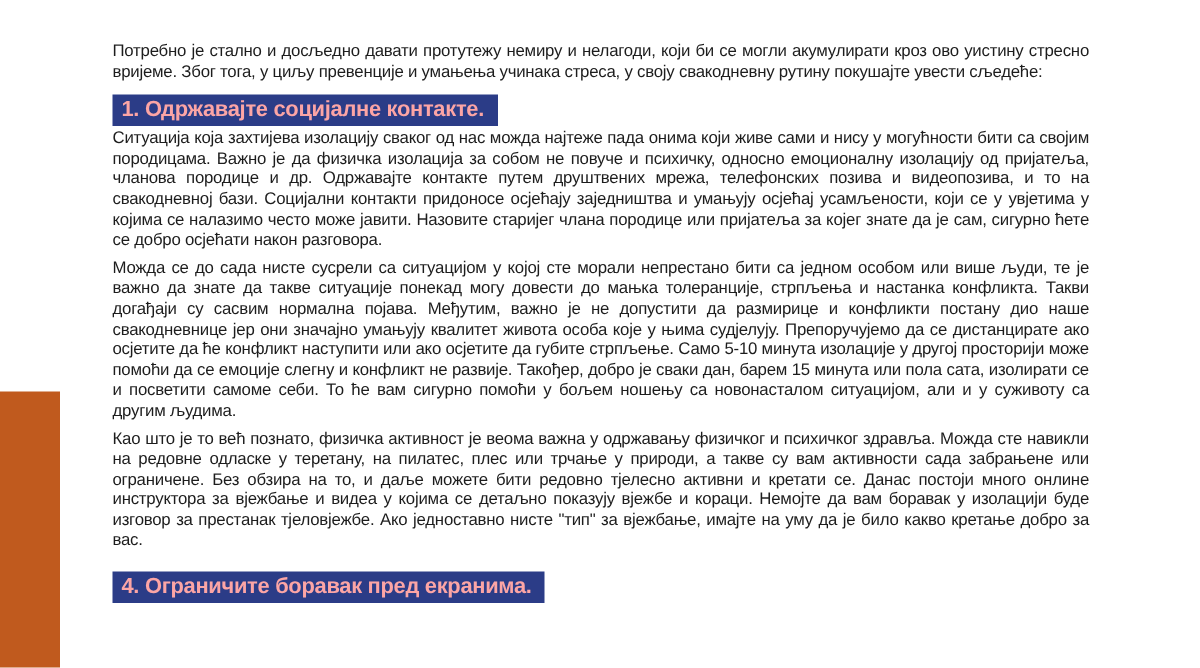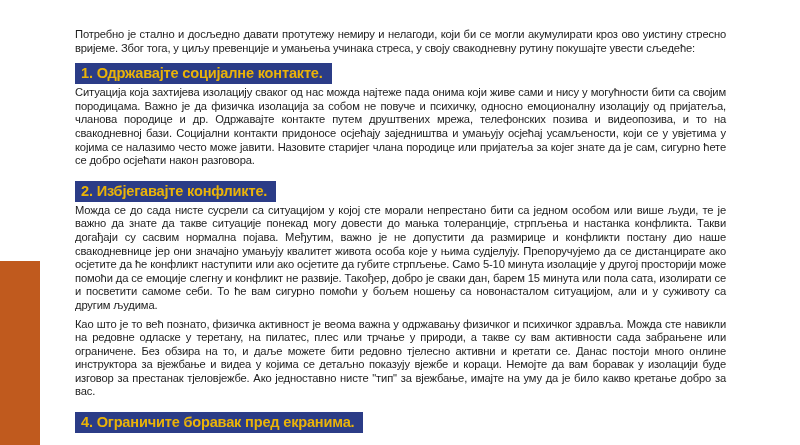--- a/index.html
+++ b/index.html
@@ -31,21 +31,21 @@
     line-height:13.6px;
     letter-spacing:-0.15px;
     color:var(--text_color,#1d1d1d);
     text-align:justify;
   }
   .section-header{
     display:inline-block;
     margin:8px 3px 0 0;
     padding:3px 9px 4px 6px;
     background:var(--accent_blue,#2B3C87);
-    color:#eab308;
+    color:#fca5a5;
     font-size:14.6px;
     font-weight:bold;
     letter-spacing:-0.2px;
     line-height:14px;
   }
   .section-body{
     margin:2px 0 5px 0;
     font-size:11.2px;
     line-height:13.6px;
     letter-spacing:-0.15px;
@@ -64,21 +64,20 @@
   <div class="content">
 
     <p class="intro">Потребно је стално и досљедно давати протутежу немиру и нелагоди, који би се могли акумулирати кроз ово уистину стресно вријеме. Због тога, у циљу превенције и умањења учинака стреса, у своју свакодневну рутину покушајте увести сљедеће:</p>
 
     <div class="section">
       <span class="section-header">1. Одржавајте социјалне контакте.</span>
       <p class="section-body">Ситуација која захтијева изолацију сваког од нас можда најтеже пада онима који живе сами и нису у могућности бити са својим породицама. Важно је да физичка изолација за собом не повуче и психичку, односно емоционалну изолацију од пријатеља, чланова породице и др. Одржавајте контакте путем друштвених мрежа, телефонских позива и видеопозива, и то на свакодневној бази. Социјални контакти придоносе осјећају заједништва и умањују осјећај усамљености, који се у увјетима у којима се налазимо често може јавити. Назовите старијег члана породице или пријатеља за којег знате да је сам, сигурно ћете се добро осјећати након разговора.</p>
     </div>
 
     <div class="section">
-      <span class="section-header">2. Избјегавајте конфликте.</span>
       <p class="section-body">Можда се до сада нисте сусрели са ситуацијом у којој сте морали непрестано бити са једном особом или више људи, те је важно да знате да такве ситуације понекад могу довести до мањка толеранције, стрпљења и настанка конфликта. Такви догађаји су сасвим нормална појава. Међутим, важно је не допустити да размирице и конфликти постану дио наше свакодневнице јер они значајно умањују квалитет живота особа које у њима судјелују. Препоручујемо да се дистанцирате ако осјетите да ће конфликт наступити или ако осјетите да губите стрпљење. Само 5-10 минута изолације у другој просторији може помоћи да се емоције слегну и конфликт не развије. Такођер, добро је сваки дан, барем 15 минута или пола сата, изолирати се и посветити самоме себи. То ће вам сигурно помоћи у бољем ношењу са новонасталом ситуацијом, али и у суживоту са другим људима.</p>
     </div>
 
     <div class="section">
       <p class="section-body">Као што је то већ познато, физичка активност је веома важна у одржавању физичког и психичког здравља. Можда сте навикли на редовне одласке у теретану, на пилатес, плес или трчање у природи, а такве су вам активности сада забрањене или ограничене. Без обзира на то, и даље можете бити редовно тјелесно активни и кретати се. Данас постоји много онлине инструктора за вјежбање и видеа у којима се детаљно показују вјежбе и кораци. Немојте да вам боравак у изолацији буде изговор за престанак тјеловјежбе. Ако једноставно нисте "тип" за вјежбање, имајте на уму да је било какво кретање добро за вас.</p>
     </div>
 
     <div class="section">
       <span class="section-header">4. Ограничите боравак пред екранима.</span>
     </div>

